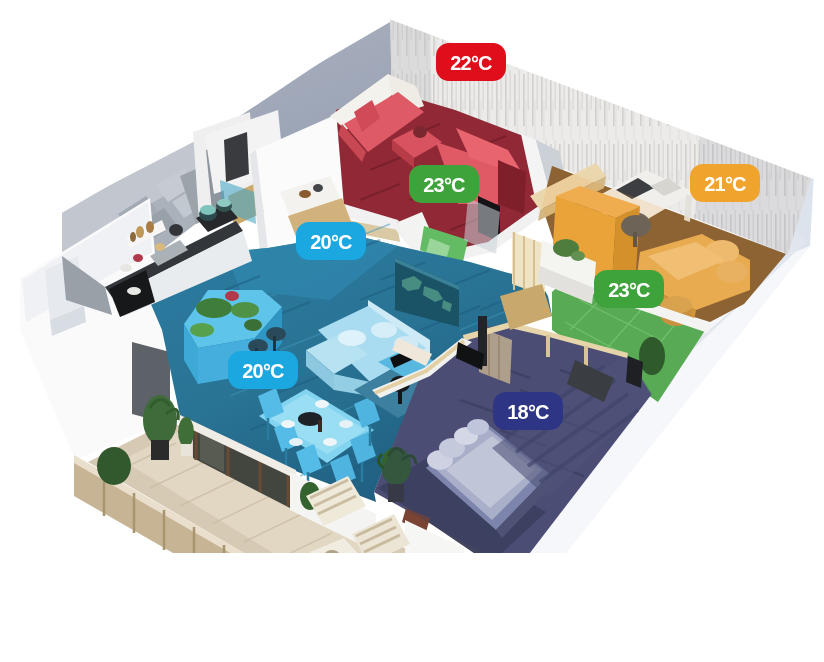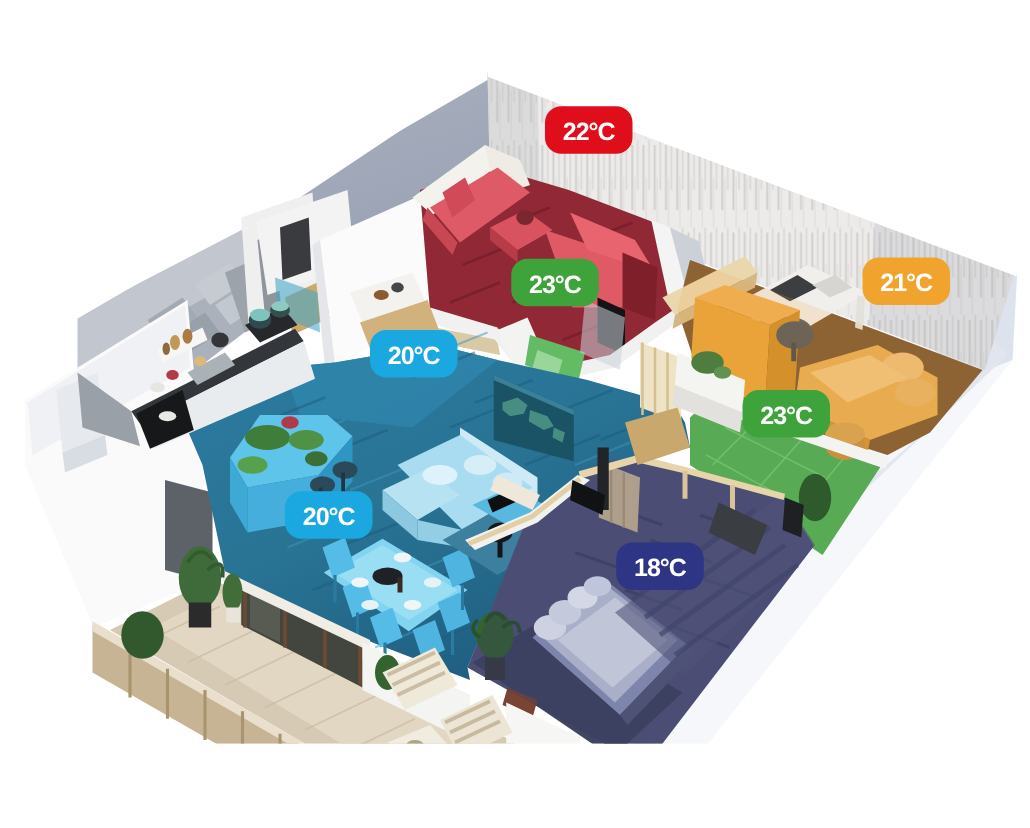--- a/index.html
+++ b/index.html
@@ -1,16 +1,16 @@
 <!DOCTYPE html>
 <html><head>
 <meta charset="utf-8">
 <style>
   html,body{margin:0;padding:0;background:#ffffff;}
-  .wrap{width:824px;height:553px;position:relative;overflow:hidden;background:#fff;margin-top:42px;}
+  .wrap{width:824px;height:553px;position:relative;overflow:hidden;background:#fff;}
   text{font-family:"Liberation Sans", sans-serif;font-weight:bold;}
 </style>
 </head>
 <body>
 <div class="wrap">
 <svg width="824" height="662" viewBox="0 0 824 662" xmlns="http://www.w3.org/2000/svg">
 <defs>
   <pattern id="wp" width="9" height="70" patternUnits="userSpaceOnUse">
     <rect width="9" height="70" fill="#edebe9"></rect>
     <rect x="1" y="4" width="1.6" height="52" fill="#d2d0cd"></rect>

